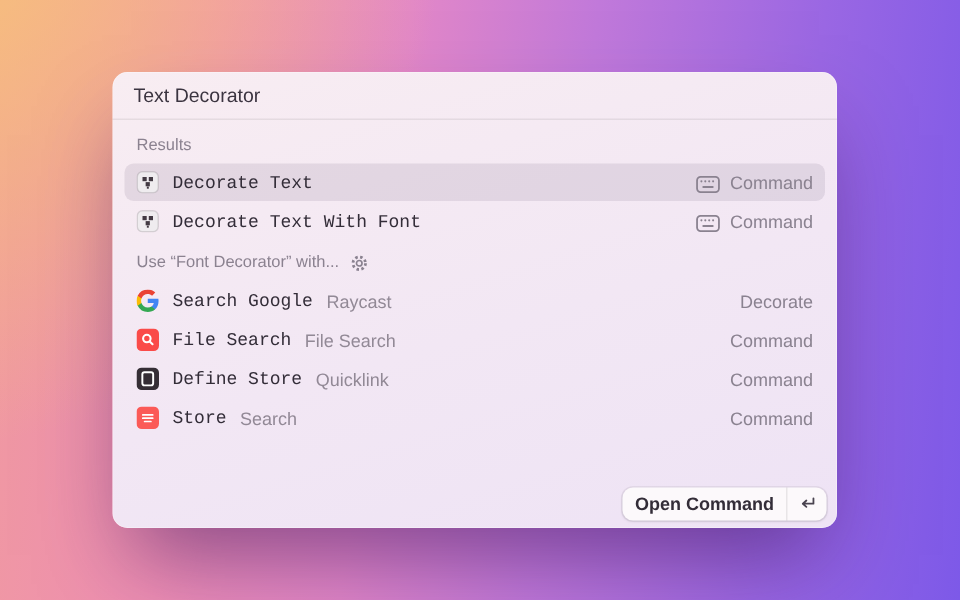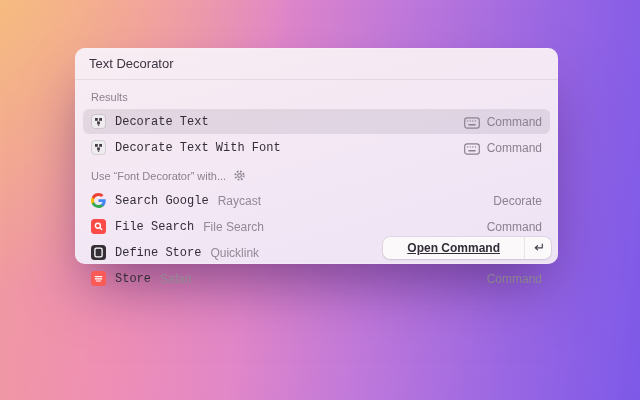--- a/index.html
+++ b/index.html
@@ -8,33 +8,33 @@
     font-family:"Liberation Sans","DejaVu Sans",sans-serif;
     -webkit-font-smoothing:antialiased;
   }
   .screen{
     position:relative;width:640px;height:400px;
     background-image:
       radial-gradient(circle at -8% -12%, rgba(248,198,118,.95), rgba(248,198,118,0) 42%),
       linear-gradient(97deg,#f09a9e 0%,#ef8fb4 22%,#e287c8 40%,#c179da 58%,#9a67e3 80%,#7d59e8 100%);
   }
   .window{
-    position:absolute;left:75px;top:48px;width:483px;height:216px;
+    position:absolute;left:75px;top:48px;width:483px;height:304px;
     border-radius:10px;
     background:linear-gradient(163deg,#f8edf2 0%,#f2e7f4 55%,#eee3f5 100%);
     box-shadow:0 30px 55px -12px rgba(58,20,90,.55), inset 0 0 0 .5px rgba(255,255,255,.4);
   }
   .titlebar{
     height:31px;display:flex;align-items:center;padding:0 14px;
     border-bottom:1px solid rgba(0,0,0,.07);
     font-size:13px;color:#3b3440;
   }
   .list{padding:3px 8px 0 8px;}
   .section-header{
-    display:flex;align-items:flex-end;gap:7px;
+    display:flex;align-items:flex-start;gap:7px;
     padding:8px 8px 5px 8px;font-size:11px;color:#8b8290;
   }
   .row{
     height:25px;margin:1px 0;border-radius:6px;
     display:flex;align-items:center;gap:9px;padding:0 8px;
     font-size:12px;cursor:default;
   }
   .row.selected{background:rgba(104,84,116,.13);}
   .row .icon{width:15px;height:15px;display:flex;flex:0 0 auto;}
   .row .title{color:#332d38;font-weight:500;white-space:nowrap;font-family:Liberation Mono, monospace;}
@@ -44,21 +44,21 @@
   .gear{display:flex;align-items:center;}
   .footer{
     position:absolute;right:7px;bottom:5px;
   }
   .open-btn{
     display:flex;align-items:stretch;height:22px;
     background:#fcf9fb;border-radius:7px;
     box-shadow:0 0 0 1px rgba(0,0,0,.06), 0 1px 2px rgba(0,0,0,.08);
     font-size:12px;color:#332d38;cursor:default;
   }
-  .open-label{display:flex;align-items:center;padding:0 24px;font-weight:600;text-decoration:underline;}
+  .open-label{display:flex;align-items:center;padding:0 8px;font-weight:600;}
   .btn-divider{width:1px;background:rgba(0,0,0,.08);}
   .key-badge{width:26px;display:flex;align-items:center;justify-content:center;}
 </style>
 </head>
 <body>
 
 <div class="screen">
   <div class="window">
     <div class="titlebar">
       <span>Text Decorator</span>
@@ -183,21 +183,21 @@
             <svg width="15" height="15" viewBox="0 0 15 15">
               <rect width="15" height="15" rx="3.5" fill="#fb5a57"></rect>
               <g stroke="#fff" stroke-width="1.15" stroke-linecap="round">
                 <line x1="4.2" y1="5.6" x2="10.8" y2="5.6"></line>
                 <line x1="4.2" y1="7.8" x2="10.8" y2="7.8"></line>
                 <line x1="5.4" y1="10" x2="9.6" y2="10"></line>
               </g>
             </svg>
           </span>
           <span class="title">Store</span>
-          <span class="subtitle">Safari</span>
+          <span class="subtitle">Search</span>
           <span class="right">
             <span>Command</span>
           </span>
         </div>
       </div>
     <div class="footer">
       <div class="open-btn">
         <span class="open-label">Open Command</span>
         <span class="btn-divider"></span>
         <span class="key-badge" id="key-badge">

